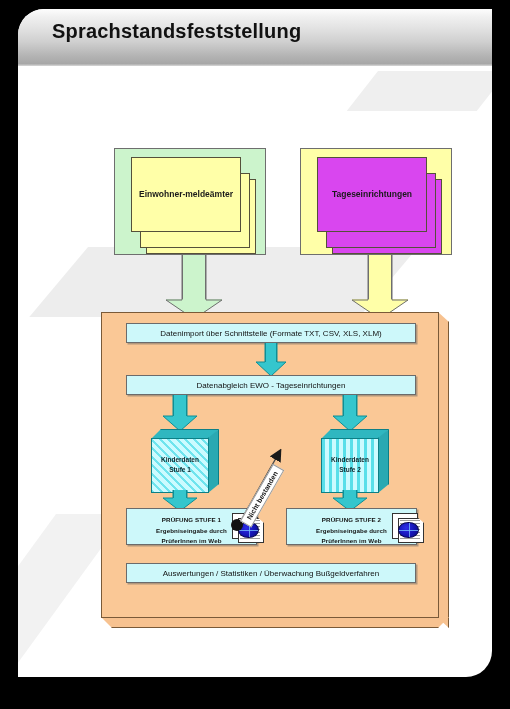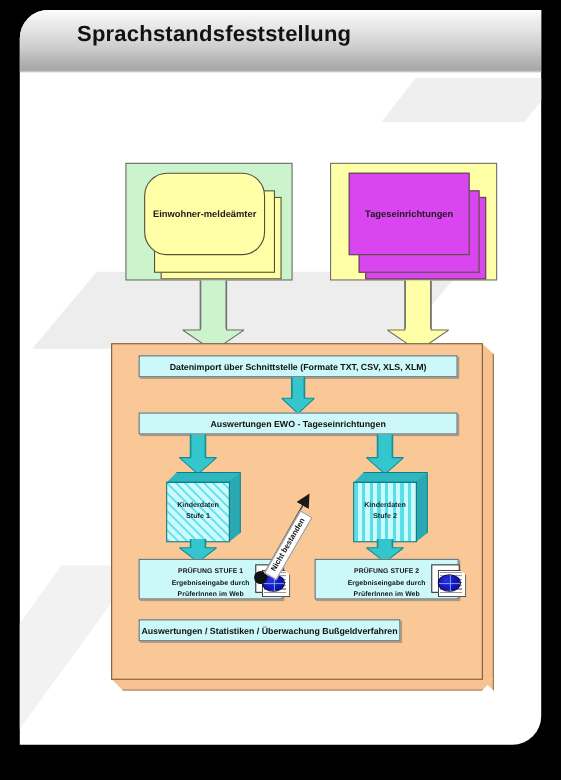--- a/index.html
+++ b/index.html
@@ -26,21 +26,21 @@
   #header{
     position:absolute;
     left:18px; top:9px;
     width:474px; height:57px;
     background:linear-gradient(to bottom,#fdfdfd 0%, #f0f0f0 14%, #e2e2e2 34%, #cfcfcf 58%, #b4b4b4 82%, #a7a7a7 96%, #d9d9d9 100%);
     border-radius:26px 0 0 0;
     overflow:hidden;
   }
   #header-title{
     position:absolute;
-    left:52px; top:11px;
+    left:34px; top:11px;
     font-size:20px;
     font-weight:bold;
     color:#111;
     letter-spacing:0.2px;
     white-space:nowrap;
   }
   
   #sheen1{
     position:absolute; left:360px; top:62px;
     width:130px; height:40px;
@@ -124,21 +124,21 @@
     clip-path:polygon(0 0, 100% 0, calc(100% - 11px) 100%, 11px 100%);
   }
 
   
   .procbar{
     position:absolute;
     background:#cdf8fa;
     border:1px solid #6b6b6b;
     box-sizing:border-box;
     display:flex;align-items:center;justify-content:center;
-    font-size:8px;font-weight:bold;color:#111;
+    font-size:8px;font-weight:normal;color:#111;
     text-align:center;
     box-shadow:1.5px 1.5px 0 rgba(90,90,90,0.45);
   }
 
   
   .tarrow{position:absolute;}
   .tarrow .s{position:absolute;background:#35c6cd;border:1px solid #0e8e95;box-sizing:border-box;}
   .tarrow .h{position:absolute;width:0;height:0;}
 
   
@@ -250,21 +250,21 @@
 
   <div id="sheen1"></div>
   <div id="sheen2"></div>
   <div id="sheen3"></div>
 
   <div class="srcgroup green" style="left:96px; top:139px; width:152px; height:107px;">
   </div>
 
   <div class="card3 yellow" style="left:128px; top:170px; width:110px; height:75px;"></div>
   <div class="card3 yellow" style="left:122px; top:164px; width:110px; height:75px;"></div>
-  <div class="card3 yellow" style="left:113px; top:148px; width:110px; height:75px;border-radius:21px;">
+  <div class="card3 yellow" style="left:113px; top:148px; width:110px; height:75px;">
     <div class="lbl">
         <span>Einwohner-</span>
         <br>
         <span>meldeämter</span>
       </div>
   </div>
 
   <div class="srcgroup yellow" style="left:282px; top:139px; width:152px; height:107px;">
   </div>
   <div class="card3 green" style="left:314px; top:170px; width:110px; height:75px;"></div>
@@ -307,21 +307,21 @@
 
     <div class="tarrow" style="left:155px; top:31px; width:30px; height:33px;">
       <div class="s" style="left:9px; top:0; width:12px; height:21px; border-top:none;"></div>
       <div class="h" style="left:0; top:19px; border-left:15px solid transparent; border-right:15px solid transparent; border-top:14px solid #35c6cd;"></div>
       <svg width="30" height="34" style="position:absolute;left:0;top:0;">
         <polyline points="9,0 9,19 0,19 15,33 30,19 21,19 21,0" fill="none" stroke="#0e8e95" stroke-width="1"></polyline>
       </svg>
     </div>
 
     <div class="procbar" style="left:25px; top:63px; width:290px; height:20px;">
-      <span>Auswertungen EWO - Tageseinrichtungen</span>
+      <span>Datenabgleich EWO - Tageseinrichtungen</span>
     </div>
 
     <div class="tarrow" style="left:62px; top:83px; width:34px; height:36px;">
       <div class="s" style="left:10px; top:0; width:14px; height:23px; border-top:none;"></div>
       <div class="h" style="left:0; top:21px; border-left:17px solid transparent; border-right:17px solid transparent; border-top:15px solid #35c6cd;"></div>
       <svg width="34" height="37" style="position:absolute;left:0;top:0;">
         <polyline points="10,0 10,21 0,21 17,36 34,21 24,21 24,0" fill="none" stroke="#0e8e95" stroke-width="1"></polyline>
       </svg>
     </div>
 
@@ -390,21 +390,21 @@
         <span>PrüferInnen im Web</span>
       </div>
       <div class="webicon" style="left:105px; top:4px;">
         <div class="doc"></div>
         <div class="doc2"></div>
         <div class="lines"></div>
         <div class="globe"></div>
       </div>
     </div>
 
-    <div class="procbar" style="left:25px; top:251px; width:238px; height:20px;">
+    <div class="procbar" style="left:25px; top:251px; width:290px; height:20px;">
       <span>Auswertungen / Statistiken / Überwachung Bußgeldverfahren</span>
     </div>
 
   </div>
 
   <svg width="474" height="668" style="position:absolute;left:0;top:0;pointer-events:none;">
     <defs>
       <marker id="ah" markerWidth="9" markerHeight="9" refX="7" refY="4.5" orient="auto">
         <polygon points="0,0 9,4.5 0,9" fill="#1a1a1a"></polygon>
       </marker>

